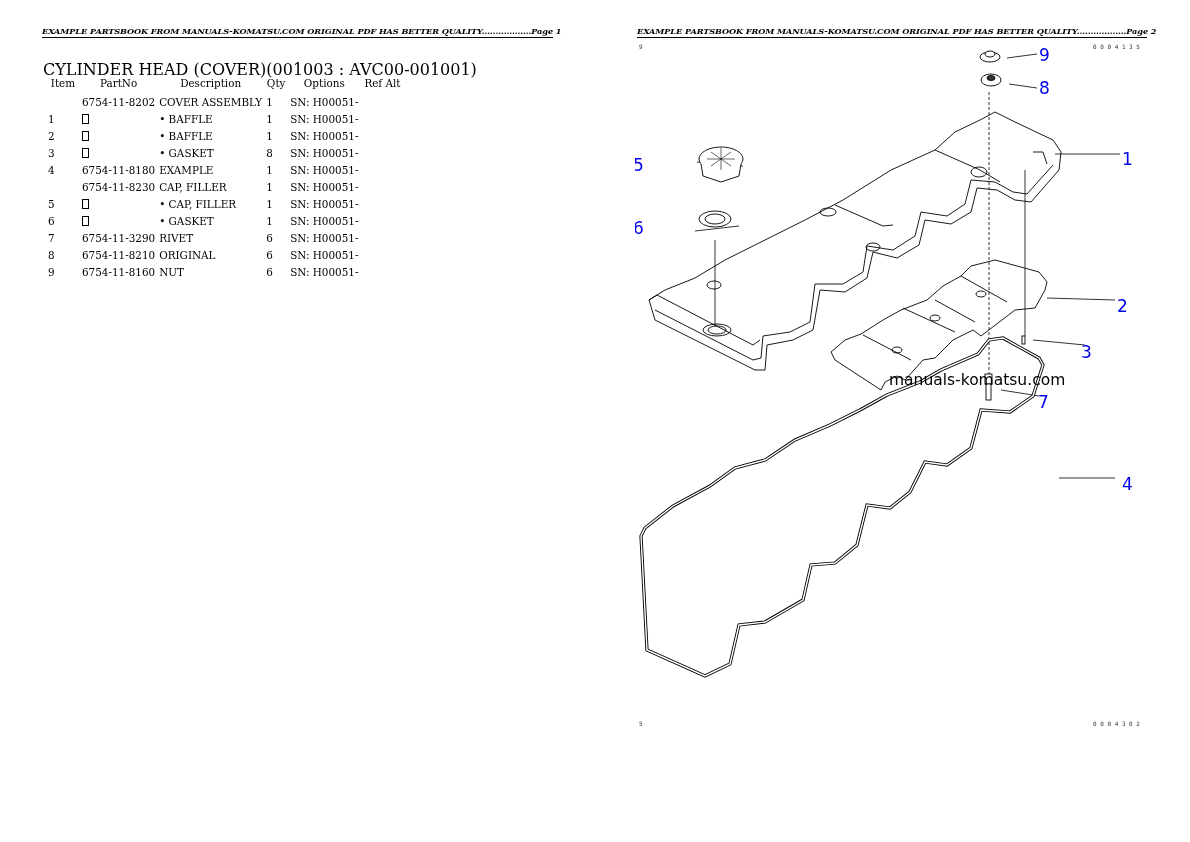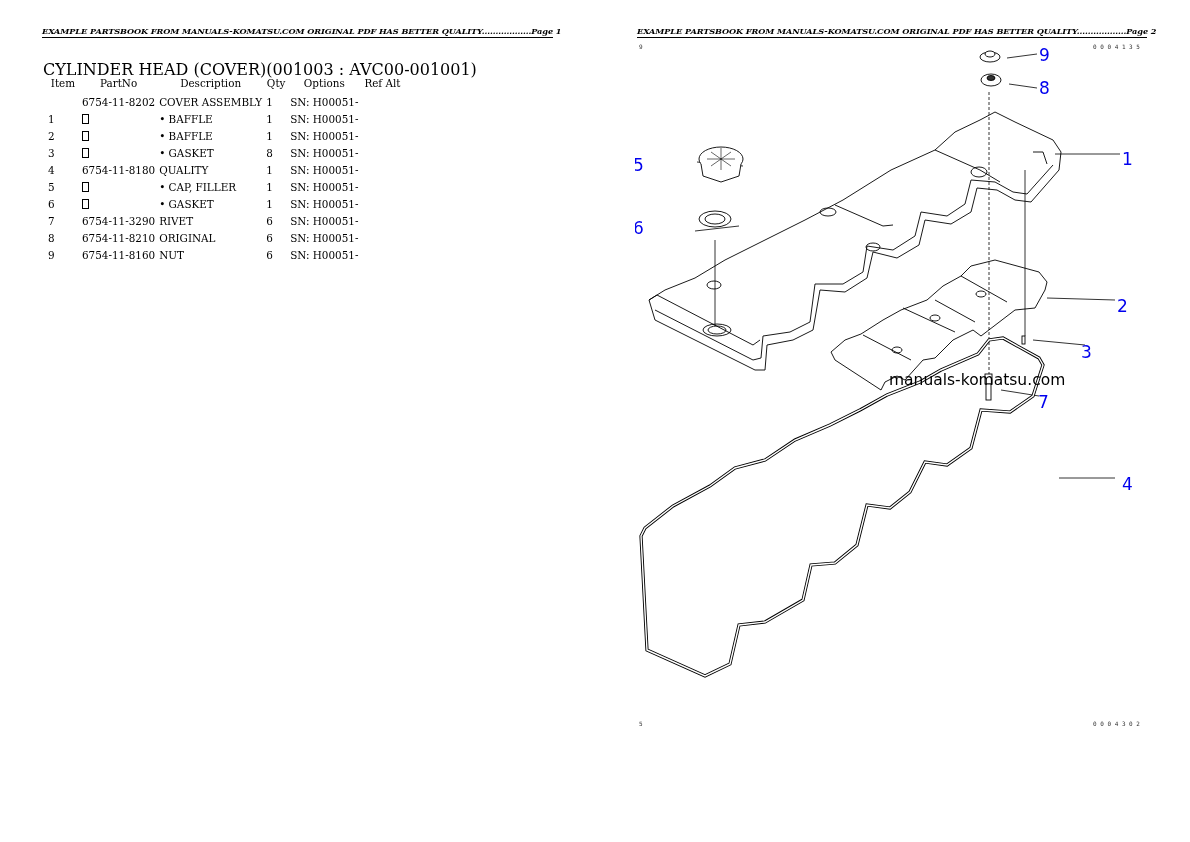--- a/index.html
+++ b/index.html
@@ -80,21 +80,29 @@
           <td class="c-item">3</td>
           <td class="c-part"><span class="box"></span></td>
           <td class="c-desc">• GASKET</td>
           <td class="c-qty">8</td>
           <td class="c-opt">SN: H00051-</td>
           <td class="c-ref"></td>
         </tr>
         <tr>
           <td class="c-item">4</td>
           <td class="c-part">6754-11-8180</td>
-          <td class="c-desc">QUALITY</td>
+          <td class="c-desc">EXAMPLE</td>
+          <td class="c-qty">1</td>
+          <td class="c-opt">SN: H00051-</td>
+          <td class="c-ref"></td>
+        </tr>
+        <tr>
+          <td class="c-item"></td>
+          <td class="c-part">6754-11-8230</td>
+          <td class="c-desc">CAP, FILLER</td>
           <td class="c-qty">1</td>
           <td class="c-opt">SN: H00051-</td>
           <td class="c-ref"></td>
         </tr>
         <tr>
           <td class="c-item">5</td>
           <td class="c-part"><span class="box"></span></td>
           <td class="c-desc">• CAP, FILLER</td>
           <td class="c-qty">1</td>
           <td class="c-opt">SN: H00051-</td>

